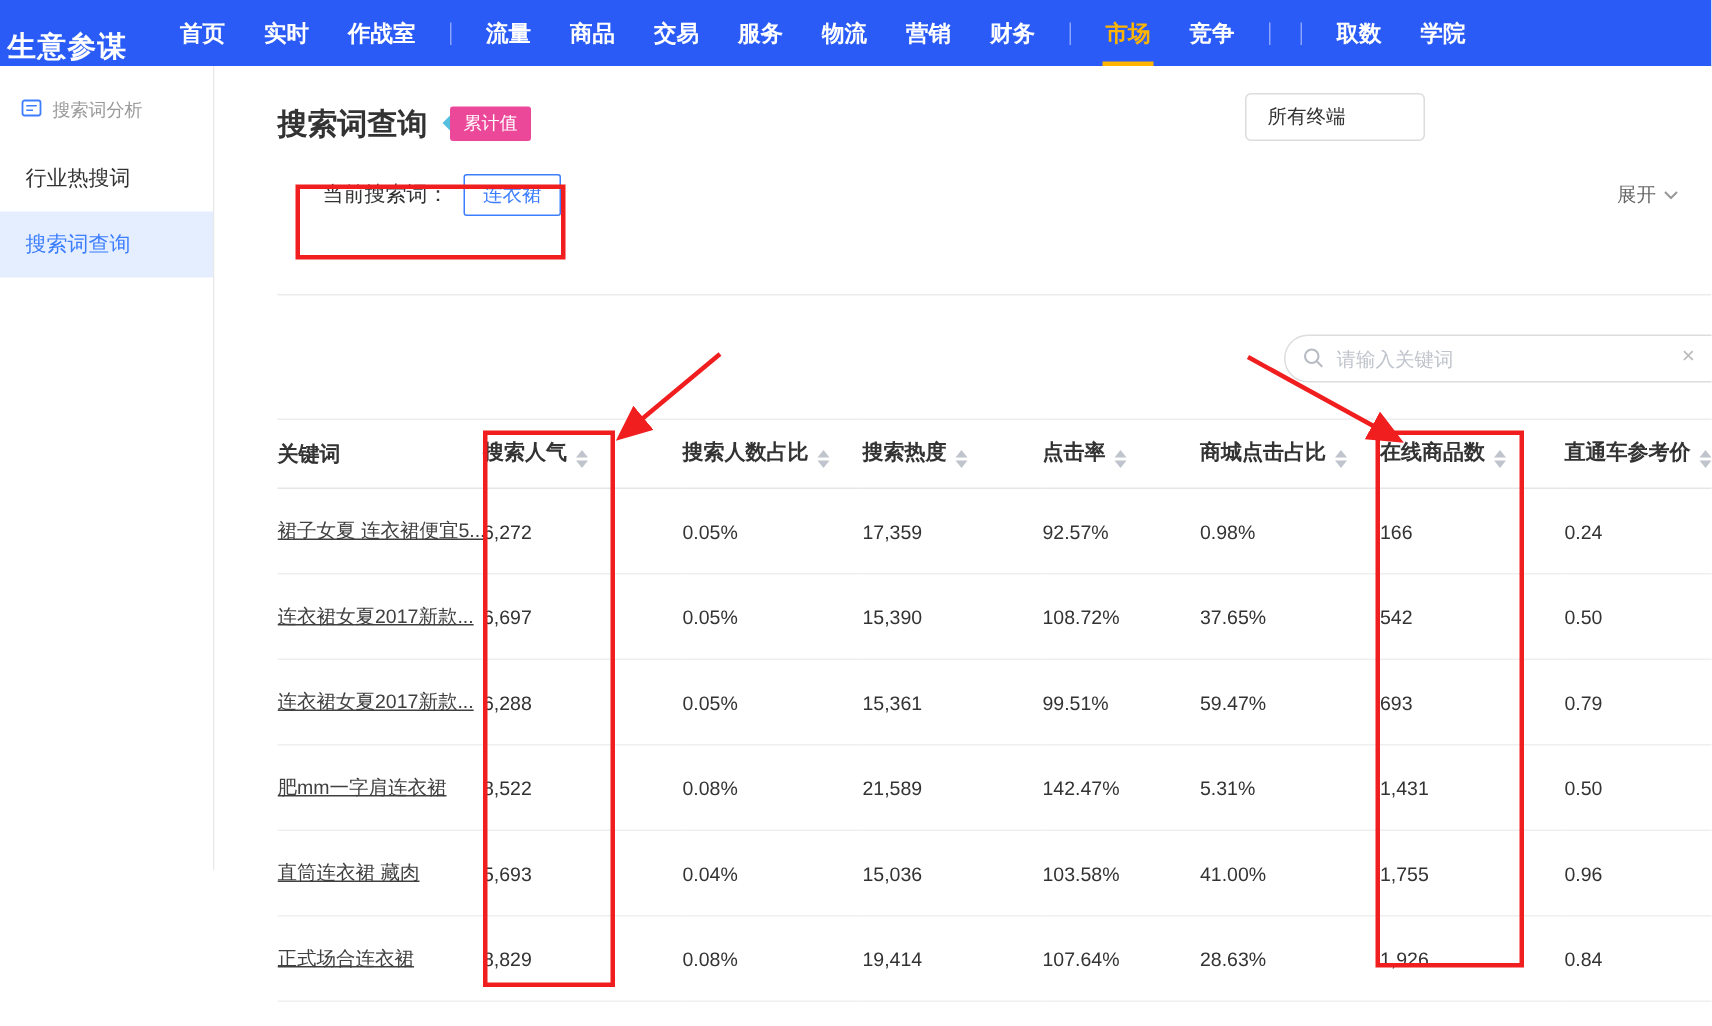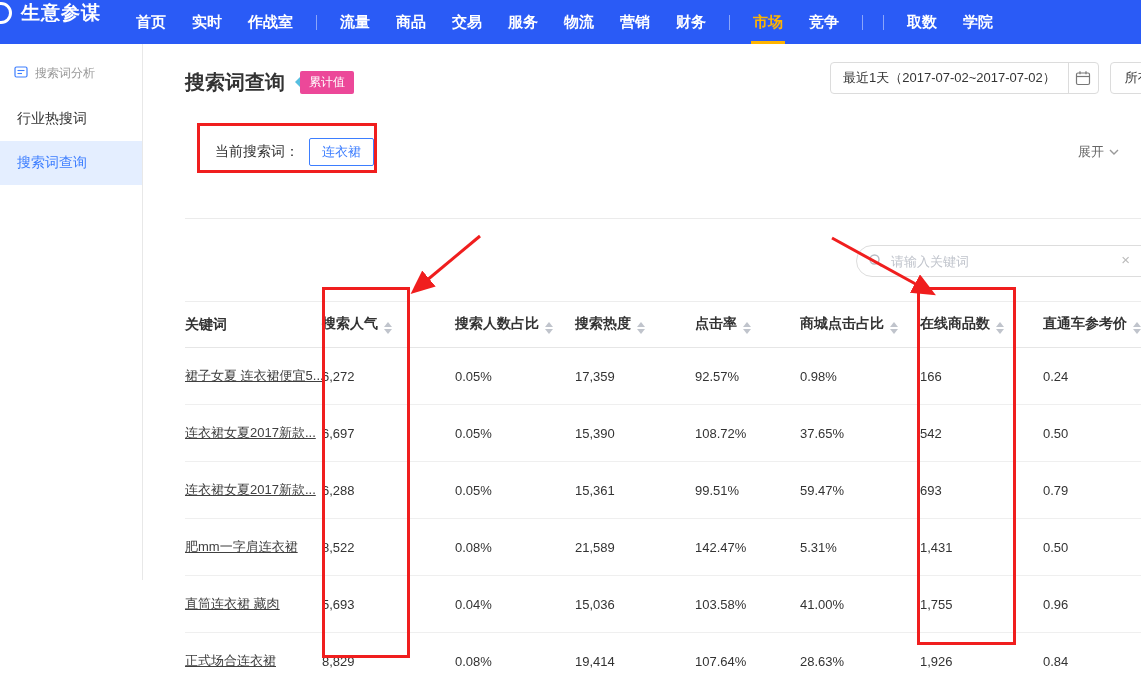--- a/index.html
+++ b/index.html
@@ -1,21 +1,21 @@
 <!DOCTYPE html>
 <html><head>
 <meta charset="utf-8">
 <style>
   * { margin:0; padding:0; box-sizing:border-box; }
   html,body { width:1141px; height:684px; overflow:hidden; background:#fff;
               font-family:"Liberation Sans","DejaVu Sans",sans-serif; position:relative; }
 
   
-  .topnav { height:44px; background:#2A5BF6; display:flex; align-items:flex-start;
-            color:#fff; padding-left:16px; position:relative; z-index:2; }
+  .topnav { height:44px; background:#2A5BF6; display:flex; align-items:flex-end;
+            color:#fff; padding-left:0; position:relative; z-index:2; }
   .logo { display:flex; align-items:center; font-size:19px; font-weight:bold;
           letter-spacing:1px; margin-right:22px; white-space:nowrap; cursor:pointer; }
   .logo-mark { width:22px; height:22px; border:3px solid #fff; border-radius:50%;
                margin-left:-26px; margin-right:9px; flex:none; }
   .nav-items { display:flex; align-items:center; height:100%; }
   .nav-item { font-size:15px; font-weight:bold; padding:0 13px; height:100%;
               display:flex; align-items:center; cursor:pointer; position:relative; white-space:nowrap; }
   .nav-item.active { color:#FFB400; }
   .nav-item.active::after { content:""; position:absolute; left:11px; right:11px; bottom:0;
                             height:3px; background:#FFB400; }
@@ -44,21 +44,21 @@
   .date-box { display:flex; align-items:center; height:32px; border:1px solid #DCDCDC;
               border-radius:4px; background:#fff; cursor:pointer; }
   .date-text { padding:0 12px; font-size:13px; color:#333; white-space:nowrap; }
   .cal-btn { width:30px; height:100%; border-left:1px solid #DCDCDC; display:flex;
              align-items:center; justify-content:center; }
   .terminal-select { display:flex; align-items:center; height:32px; border:1px solid #DCDCDC;
                      border-radius:4px; padding:0 14px; font-size:13px; color:#333;
                      width:120px; white-space:nowrap; cursor:pointer; }
 
   
-  .filter-row { display:flex; align-items:center; margin-top:40px; margin-left:30px;
+  .filter-row { display:flex; align-items:center; margin-top:18px; margin-left:30px;
                 height:32px; padding-right:22px; }
   .filter-label { font-size:14px; color:#333; white-space:nowrap; }
   .kw-tag { border:1px solid #3D7EFF; color:#3D7EFF; font-size:13px; padding:4px 12px;
             border-radius:2px; margin-left:10px; background:#fff; cursor:pointer; white-space:nowrap; }
   .expand-link { margin-left:auto; font-size:13px; color:#666; display:flex;
                  align-items:center; gap:5px; cursor:pointer; white-space:nowrap; }
 
   .divider { margin-top:50px; border-top:1px solid #EBEBEB; width:100%; }
 
   
@@ -143,31 +143,20 @@
       </div>
   </aside>
 
   <main>
     <div class="header-row">
       <h1>搜索词查询</h1>
       <span class="badge">累计值</span>
     </div>
 
     <div class="toolbar">
-      <div class="date-box">
-        <span class="date-text">最近1天（2017-07-02~2017-07-02）</span>
-        <span class="cal-btn">
-          <svg width="16" height="16" viewBox="0 0 16 16">
-              <rect x="1.5" y="3" width="13" height="11.5" rx="1.5" fill="none" stroke="#777" stroke-width="1.2"></rect>
-              <line x1="1.5" y1="6.5" x2="14.5" y2="6.5" stroke="#777" stroke-width="1.2"></line>
-              <line x1="5" y1="1.2" x2="5" y2="4.2" stroke="#777" stroke-width="1.2"></line>
-              <line x1="11" y1="1.2" x2="11" y2="4.2" stroke="#777" stroke-width="1.2"></line>
-            </svg>
-        </span>
-      </div>
       <div class="terminal-select">
         <span>所有终端</span>
       </div>
     </div>
 
     <div class="filter-row">
       <span class="filter-label">当前搜索词：</span>
       <span class="kw-tag">连衣裙</span>
       <span class="expand-link">
         <span>展开</span>

